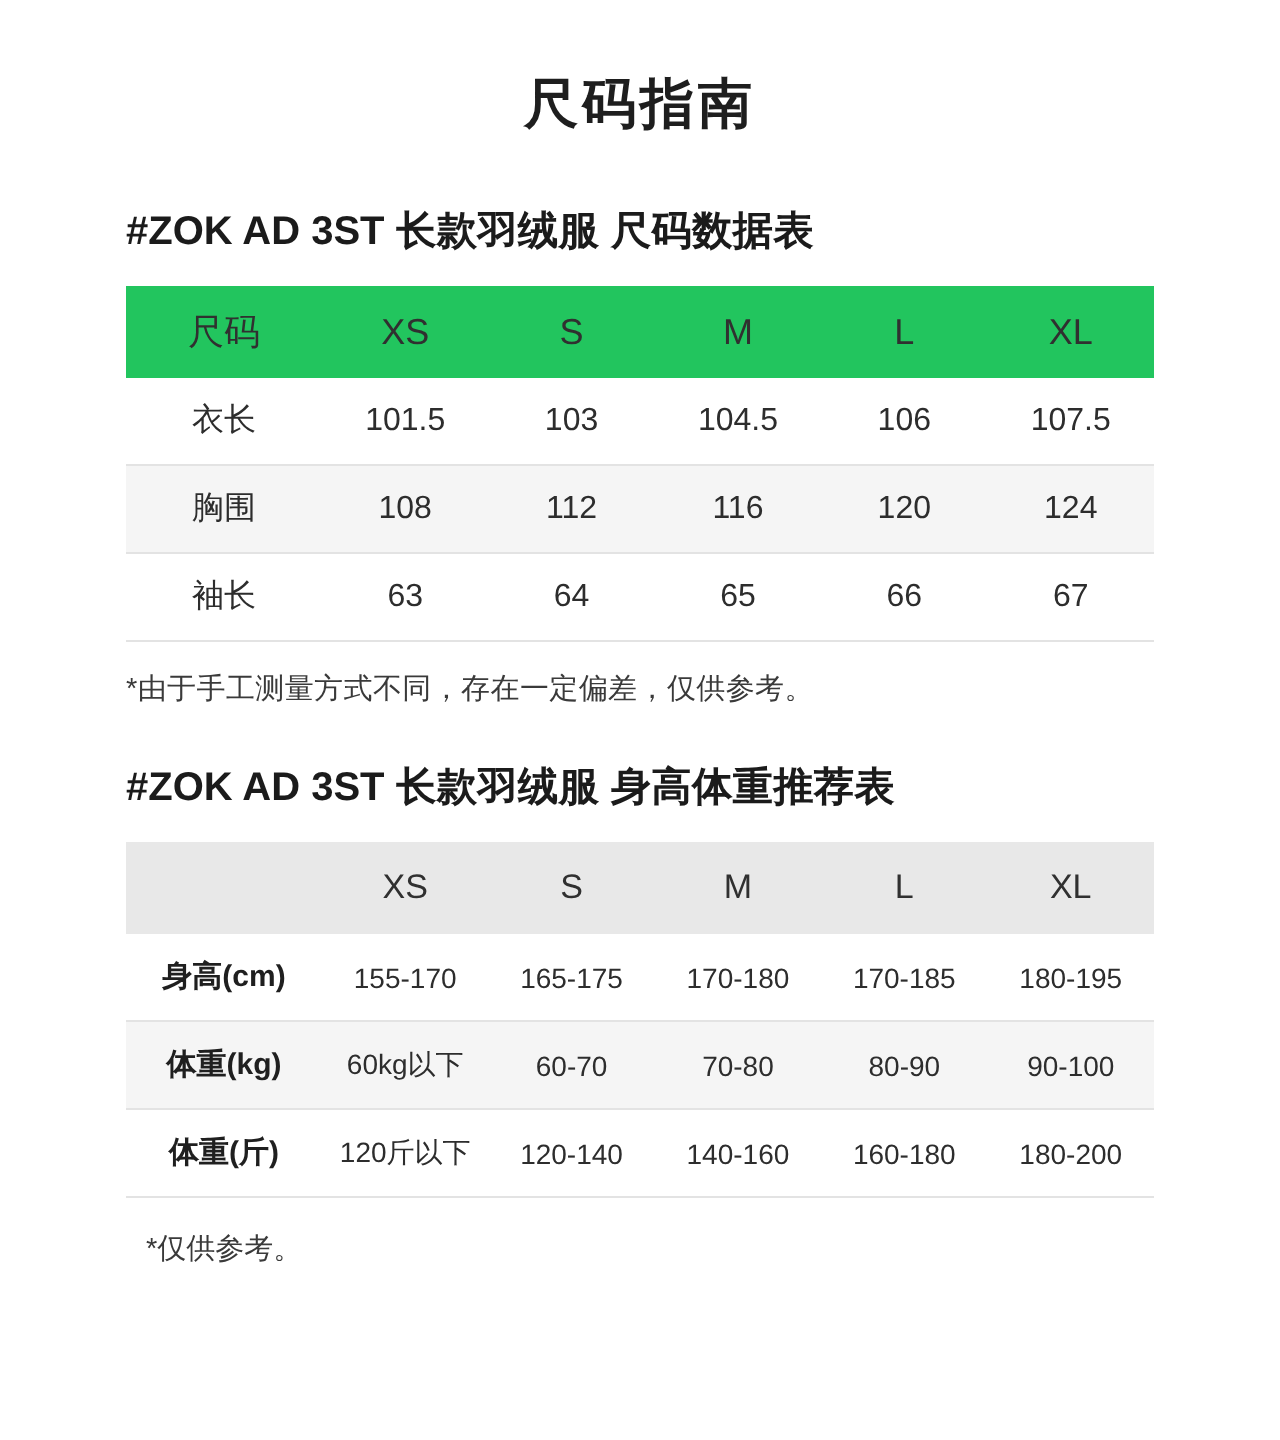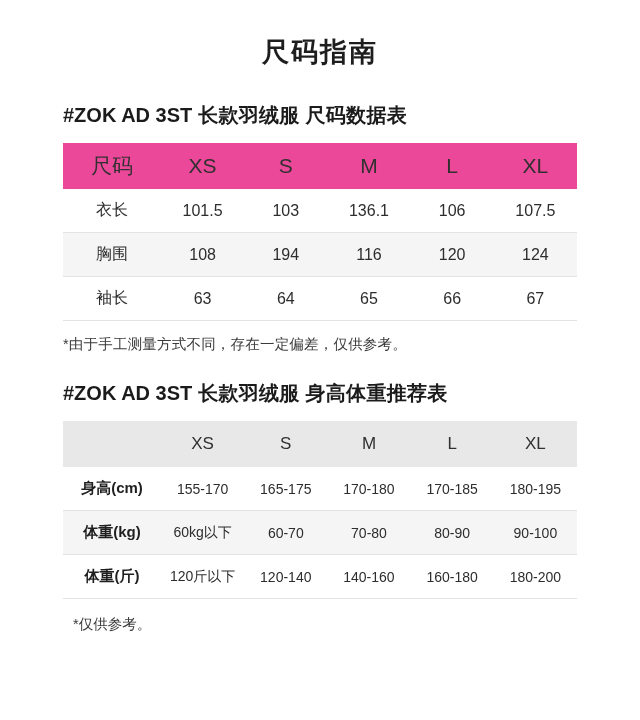--- a/index.html
+++ b/index.html
@@ -52,22 +52,22 @@
   
   .size-table th, .size-table td {
     text-align: center;
     font-size: 16px;
     color: #2d2d2d;
     font-weight: 400;
     height: 41px;
     border: 0;
   }
   .size-table thead th {
-    background: #ec4899;
-    font-size: 21px;
+    background: #22c55e;
+    font-size: 18px;
     font-weight: 400;
     height: 44px;
     color: #303030;
   }
   .size-table tbody tr:nth-child(odd) td {
     background: #ffffff;
   }
   .size-table tbody tr:nth-child(even) td {
     background: #f5f5f5;
   }
@@ -153,28 +153,28 @@
           <th>M</th>
           <th>L</th>
           <th>XL</th>
         </tr>
       </thead>
       <tbody>
         <tr>
           <td class="rowhead">衣长</td>
           <td>101.5</td>
           <td>103</td>
-          <td>136.1</td>
+          <td>104.5</td>
           <td>106</td>
           <td>107.5</td>
         </tr>
         <tr>
           <td class="rowhead">胸围</td>
           <td>108</td>
-          <td>194</td>
+          <td>112</td>
           <td>116</td>
           <td>120</td>
           <td>124</td>
         </tr>
         <tr>
           <td class="rowhead">袖长</td>
           <td>63</td>
           <td>64</td>
           <td>65</td>
           <td>66</td>

